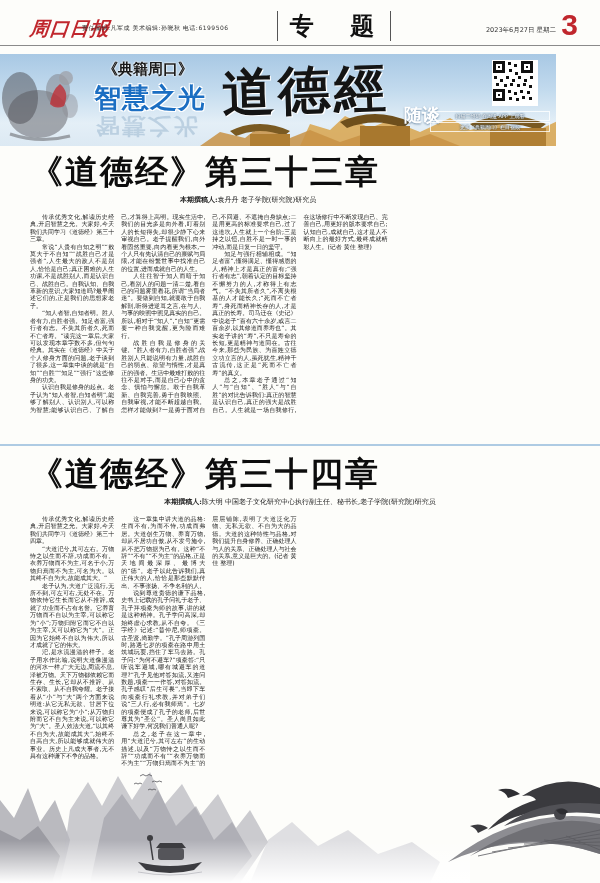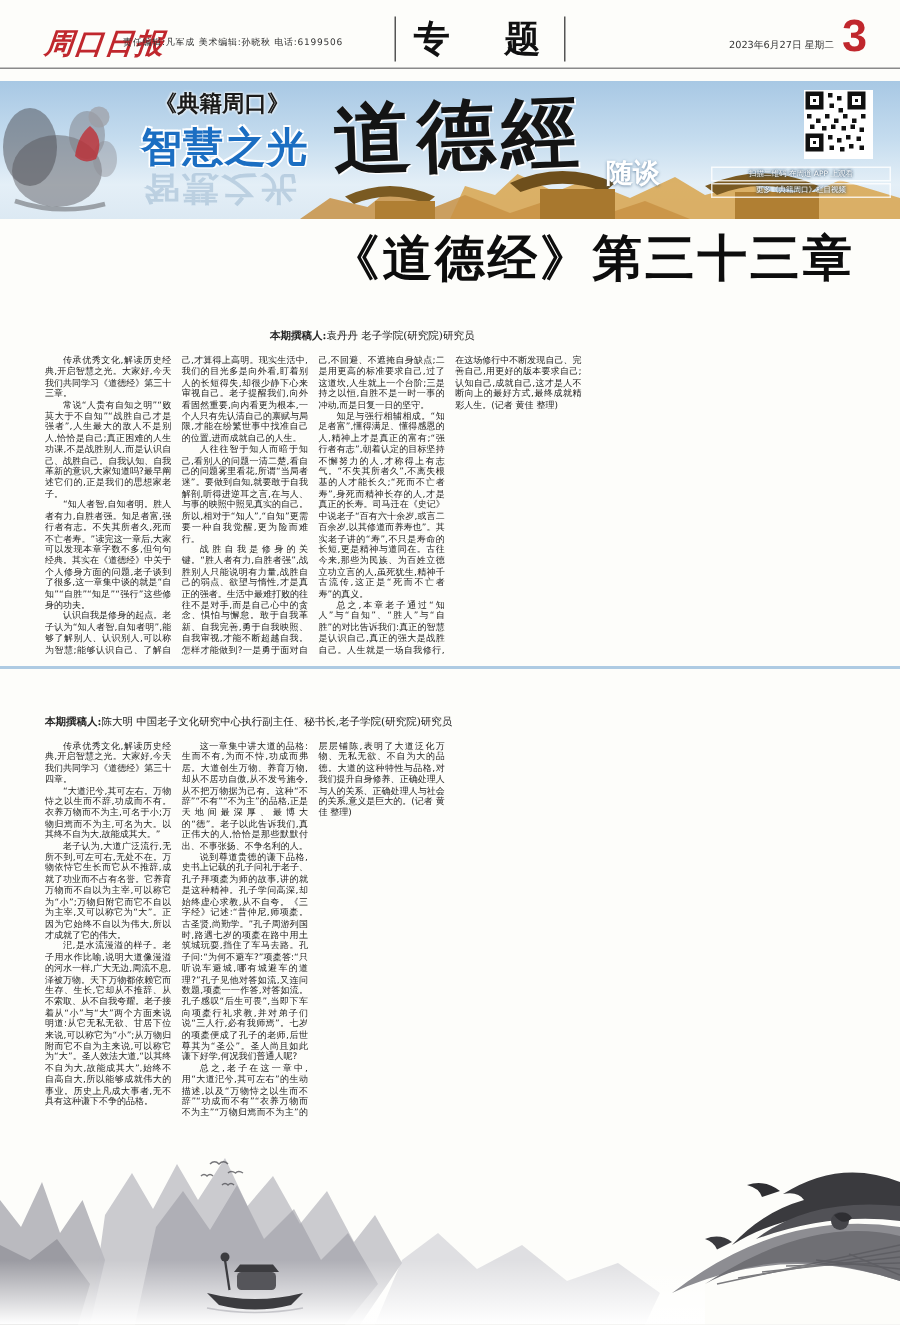--- a/index.html
+++ b/index.html
@@ -4,47 +4,47 @@
 <style>
   * { margin:0; padding:0; box-sizing:border-box; }
   body { background:#e8e8e8; font-family:"DejaVu Sans", sans-serif; }
   .page { width:600px; height:883px; margin:0 auto; background:#fdfdfa; position:relative; overflow:hidden; }
 
   
   .masthead { position:absolute; top:0; left:0; width:600px; height:46px; }
   .masthead-rule { position:absolute; top:45px; left:0; width:600px; border-top:1.5px solid #8a8a8a; }
   .paper-name { position:absolute; left:30px; top:16px; color:#c0272d; font-family:"DejaVu Serif", serif; font-weight:bold; font-style:italic; font-size:19px; letter-spacing:1px; transform:skewX(-6deg); }
   .editor-line { position:absolute; left:82px; top:24px; font-size:6px; color:#333; letter-spacing:.5px; white-space:nowrap; }
-  .section-wrap { position:absolute; left:240px; top:10px; width:160px; display:flex; align-items:center; justify-content:center; gap:2px; }
+  .section-wrap { position:absolute; left:254px; top:10px; width:160px; display:flex; align-items:center; justify-content:center; gap:2px; }
   .section-bar { width:1px; height:30px; background:#555; }
   .section-title { font-family:"DejaVu Serif", serif; font-weight:bold; font-size:24px; letter-spacing:14px; color:#111; white-space:nowrap; padding-left:10px; }
   .date-line { position:absolute; right:44px; top:26px; font-size:6.5px; color:#333; white-space:nowrap; }
   .page-number { position:absolute; right:22px; top:8px; color:#c0272d; font-size:30px; font-weight:bold; font-family:"Liberation Sans", sans-serif; }
 
   
-  .banner { position:absolute; top:54px; left:0; width:600px; height:92px; background:linear-gradient(180deg,#a8c8e4 0%, #c3dbee 40%, #e4eff7 75%, #dce9f3 100%); overflow:hidden; }
+  .banner { position:absolute; top:54px; left:0; width:556px; height:92px; background:linear-gradient(180deg,#a8c8e4 0%, #c3dbee 40%, #e4eff7 75%, #dce9f3 100%); overflow:hidden; }
   .banner svg { position:absolute; top:0; left:0; }
   .series-label { position:absolute; left:103px; top:6px; font-family:"DejaVu Serif", serif; font-weight:bold; font-size:15px; color:#1a1a1a; text-shadow:0 0 2px #fff, 0 0 2px #fff; white-space:nowrap; }
   .slogan { position:absolute; left:94px; top:26px; font-weight:bold; font-size:27px; color:#1b6ec2; text-shadow:1px 1px 0 #fff,-1px -1px 0 #fff,1px -1px 0 #fff,-1px 1px 0 #fff; white-space:nowrap; letter-spacing:1px; }
   .slogan-ghost { position:absolute; left:96px; top:56px; font-weight:bold; font-size:24px; color:#5b86ad; opacity:.28; transform:scaleY(-.9); white-space:nowrap; letter-spacing:2px; }
   .callig { position:absolute; left:222px; top:2px; font-family:"DejaVu Serif", serif; font-weight:bold; font-size:52px; color:#141414; letter-spacing:4px; transform:rotate(-2deg); text-shadow:1px 1px 0 #fff; white-space:nowrap; }
   .banner-sub { position:absolute; left:404px; top:49px; font-weight:bold; font-size:18px; color:#fff; text-shadow:0 1px 2px rgba(40,80,120,.6); white-space:nowrap; }
   .qr-box { position:absolute; right:18px; top:6px; width:46px; height:46px; background:#fff; padding:2px; }
   .qr-caption { position:absolute; right:6px; top:56px; width:120px; text-align:center; font-size:5px; color:#fff; text-shadow:0 0 2px #2a4a66,0 0 2px #2a4a66; line-height:8px; }
   .qr-caption .cap-line { border:.5px solid rgba(255,255,255,.8); padding:0 2px; margin-top:1px; white-space:nowrap; }
 
   
   .article { position:absolute; left:30px; width:540px; }
   .article-1 { top:150px; }
   .article-2 { top:452px; }
-  .article-title { text-align:right; font-family:Liberation Serif, serif; font-weight:bold; font-size:33px; letter-spacing:2px; color:#0d0d0d; white-space:nowrap; }
-  .byline { margin-top:24px; font-size:7px; color:#222; font-family:"DejaVu Serif", serif; line-height:10px; }
+  .article-title { text-align:left; font-family:Liberation Serif, serif; font-weight:bold; font-size:33px; letter-spacing:2px; color:#0d0d0d; white-space:nowrap; }
+  .byline { margin-top:0; font-size:7px; color:#222; font-family:"DejaVu Serif", serif; line-height:10px; }
   .byline .label { font-weight:bold; }
   .byline-1 { padding-left:150px; }
-  .byline-2 { text-align:left; }
+  .byline-2 { text-align:center; }
   .byline .indent { padding-left:44px; display:block; }
   .body-cols { margin-top:8px; column-gap:7px; column-count:6; column-fill:auto; text-align:justify; font-size:6px; line-height:7.4px; color:#1c1c1c; }
   .cols-1 { height:206px; }
   .cols-2 { height:258px; }
   .para { text-indent:2em; margin:0; }
   .divider { position:absolute; top:444px; left:0; width:600px; height:2px; background:#aecbe3; }
 
   
   .bottom-art { position:absolute; left:0; top:770px; width:600px; height:113px; }
 </style>
@@ -155,20 +155,21 @@
         <p class="para">人往往智于知人而暗于知己,看别人的问题一清二楚,看自己的问题雾里看花,所谓“当局者迷”。要做到自知,就要敢于自我解剖,听得进逆耳之言,在与人、与事的映照中照见真实的自己。所以,相对于“知人”,“自知”更需要一种自我觉醒,更为险而难行。</p>
         <p class="para">战胜自我是修身的关键。“胜人者有力,自胜者强”,战胜别人只能说明有力量,战胜自己的弱点、欲望与惰性,才是真正的强者。生活中最难打败的往往不是对手,而是自己心中的贪念、惧怕与懈怠。敢于自我革新、自我完善,勇于自我映照、自我审视,才能不断超越自我。怎样才能做到?一是勇于面对自己,不回避、不遮掩自身缺点;二是用更高的标准要求自己,过了这道坎,人生就上一个台阶;三是持之以恒,自胜不是一时一事的冲动,而是日复一日的坚守。</p>
         <p class="para">知足与强行相辅相成。“知足者富”,懂得满足、懂得感恩的人,精神上才是真正的富有;“强行者有志”,朝着认定的目标坚持不懈努力的人,才称得上有志气。“不失其所者久”,不离失根基的人才能长久;“死而不亡者寿”,身死而精神长存的人,才是真正的长寿。司马迁在《史记》中说老子“百有六十余岁,或言二百余岁,以其修道而养寿也”。其实老子讲的“寿”,不只是寿命的长短,更是精神与道同在。古往今来,那些为民族、为百姓立德立功立言的人,虽死犹生,精神千古流传,这正是“死而不亡者寿”的真义。</p>
         <p class="para">总之,本章老子通过“知人”与“自知”、“胜人”与“自胜”的对比告诉我们:真正的智慧是认识自己,真正的强大是战胜自己。人生就是一场自我修行,在这场修行中不断发现自己、完善自己,用更好的版本要求自己;认知自己,成就自己,这才是人不断向上的最好方式,最终成就精彩人生。(记者 黄佳 整理)</p>
       </div>
   </div>
 
   <div class="divider"></div>
 
   <div class="article article-2">
+    <div class="article-title">《道德经》第三十四章</div>
     <div class="byline byline-2">
       <span class="label">本期撰稿人:</span><span>陈大明 中国老子文化研究中心执行副主任、秘书长,老子学院(研究院)研究员</span>
     </div>
     <div class="body-cols cols-2">
         <p class="para">传承优秀文化,解读历史经典,开启智慧之光。大家好,今天我们共同学习《道德经》第三十四章。</p>
         <p class="para">“大道汜兮,其可左右。万物恃之以生而不辞,功成而不有。衣养万物而不为主,可名于小;万物归焉而不为主,可名为大。以其终不自为大,故能成其大。”</p>
         <p class="para">老子认为,大道广泛流行,无所不到,可左可右,无处不在。万物依恃它生长而它从不推辞,成就了功业而不占有名誉。它养育万物而不自以为主宰,可以称它为“小”;万物归附它而它不自以为主宰,又可以称它为“大”。正因为它始终不自以为伟大,所以才成就了它的伟大。</p>
         <p class="para">汜,是水流漫溢的样子。老子用水作比喻,说明大道像漫溢的河水一样,广大无边,周流不息,泽被万物。天下万物都依赖它而生存、生长,它却从不推辞、从不索取、从不自我夸耀。老子接着从“小”与“大”两个方面来说明道:从它无私无欲、甘居下位来说,可以称它为“小”;从万物归附而它不自为主来说,可以称它为“大”。圣人效法大道,“以其终不自为大,故能成其大”,始终不自高自大,所以能够成就伟大的事业。历史上凡成大事者,无不具有这种谦下不争的品格。</p>
         <p class="para">这一章集中讲大道的品格:生而不有,为而不恃,功成而弗居。大道创生万物、养育万物,却从不居功自傲,从不发号施令,从不把万物据为己有。这种“不辞”“不有”“不为主”的品格,正是天地间最深厚、最博大的“德”。老子以此告诉我们,真正伟大的人,恰恰是那些默默付出、不事张扬、不争名利的人。</p>
         <p class="para">说到尊道贵德的谦下品格,史书上记载的孔子问礼于老子、孔子拜项橐为师的故事,讲的就是这种精神。孔子学问高深,却始终虚心求教,从不自夸。《三字经》记述:“昔仲尼,师项橐。古圣贤,尚勤学。”孔子周游列国时,路遇七岁的项橐在路中用土筑城玩耍,挡住了车马去路。孔子问:“为何不避车?”项橐答:“只听说车避城,哪有城避车的道理?”孔子见他对答如流,又连问数题,项橐一一作答,对答如流。孔子感叹“后生可畏”,当即下车向项橐行礼求教,并对弟子们说“三人行,必有我师焉”。七岁的项橐便成了孔子的老师,后世尊其为“圣公”。圣人尚且如此谦下好学,何况我们普通人呢?</p>

